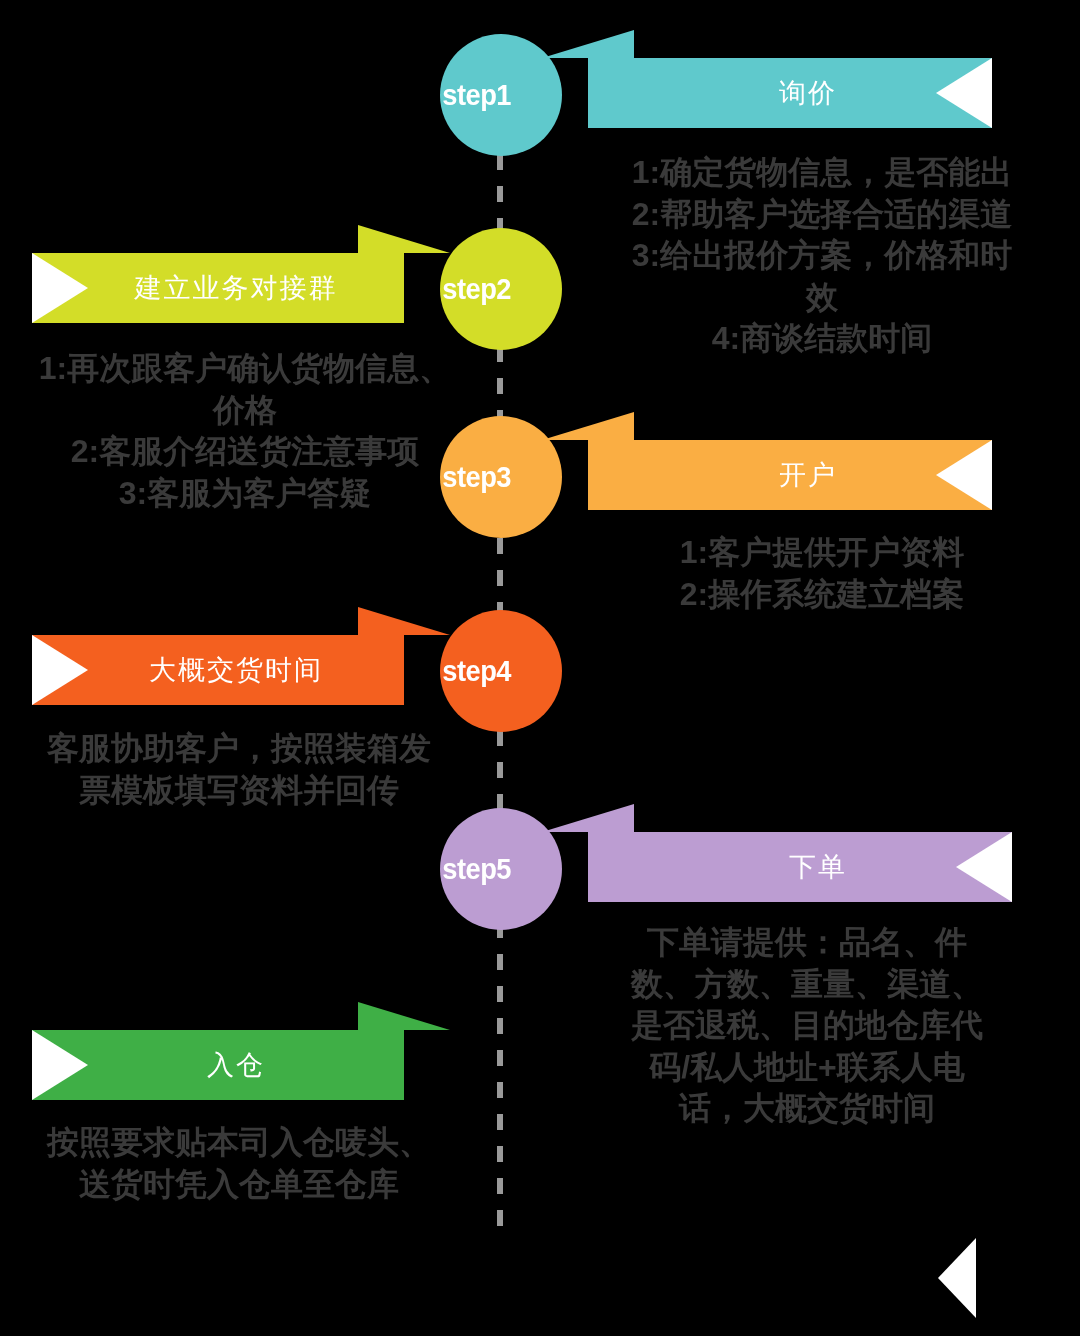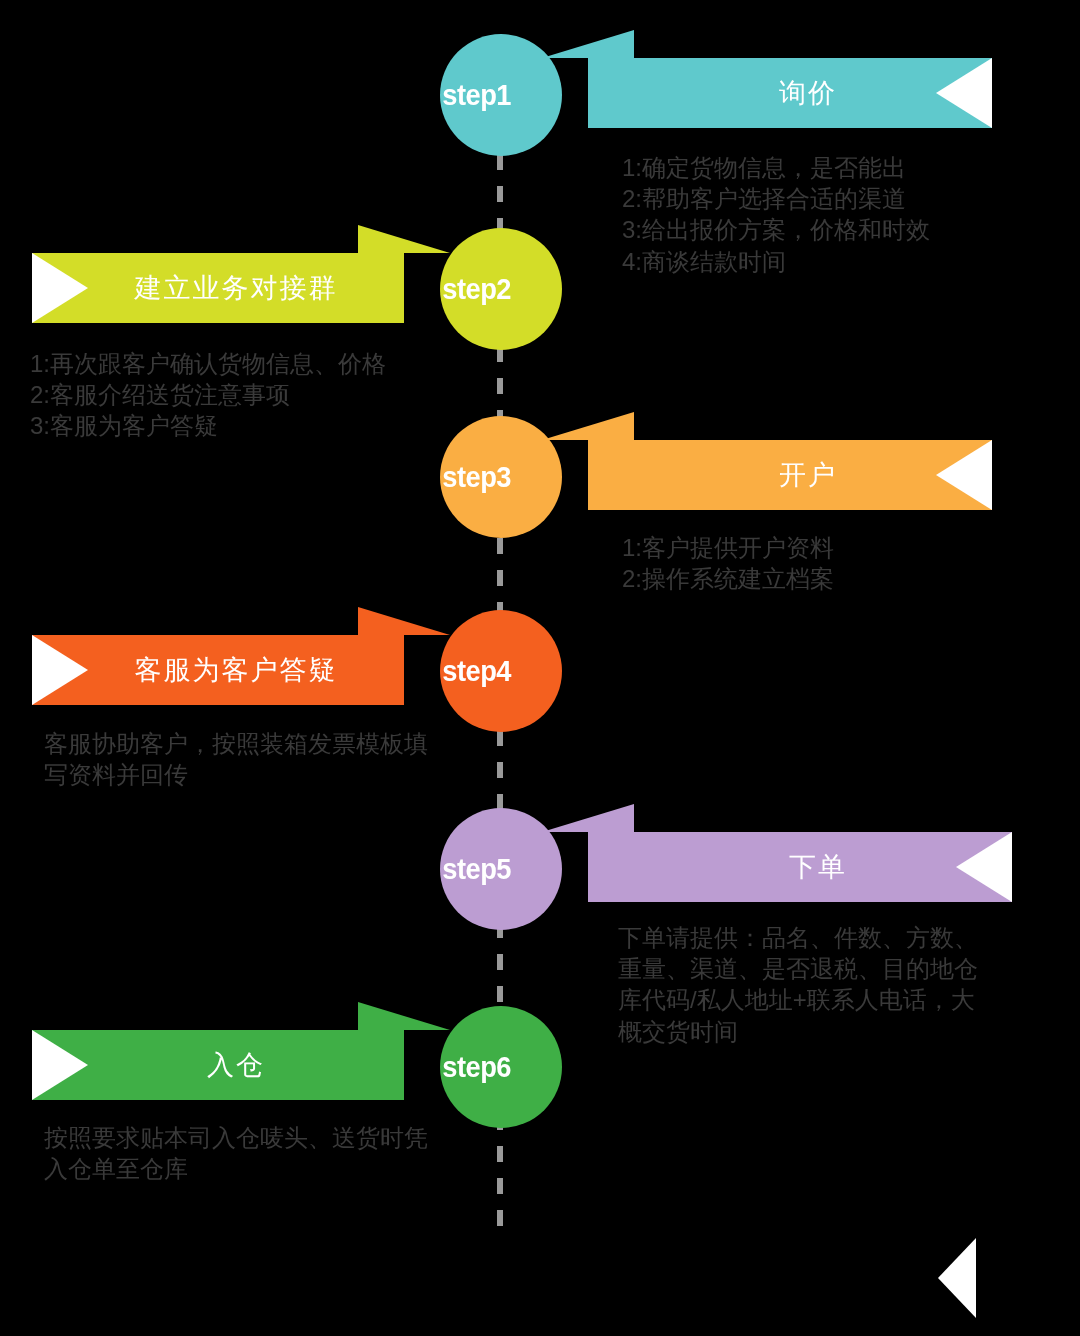--- a/index.html
+++ b/index.html
@@ -115,26 +115,27 @@
     top: -28px;
     width: 92px;
     height: 28px;
     z-index: 0;
   }
 
   
   .desc {
     position: absolute;
     color: #3a3a3a;
-    font-size: 24px;
+    font-size: 32px;
     line-height: 1.30;
-    font-weight: normal;
+    font-weight: bold;
     font-family: "Liberation Sans", "DejaVu Sans", sans-serif;
     white-space: pre-line;
     z-index: 20;
+    text-align: center;
   }
 
   
   .end-arrow {
     position: absolute;
     left: 938px;
     top: 1238px;
     width: 38px;
     height: 80px;
     background: #ffffff;
@@ -185,21 +186,21 @@
   <div class="step-circle" style="left:440px; top:416px; background:#FAAE43;">
     <span class="step-label">step3</span>
   </div>
   <div class="desc" style="left:622px; top:532px; width:400px;">1:客户提供开户资料
 2:操作系统建立档案</div>
 
   <div class="banner left" style="left:32px; top:635px; width:372px;">
     <div class="fold" style="background:#F4601F; clip-path:polygon(0 100%, 100% 100%, 0 0);"></div>
     <div class="band" style="background:#F4601F;"></div>
     <div class="notch"></div>
-    <div class="title">客服为客户答疑</div>
+    <div class="title">大概交货时间</div>
   </div>
   <div class="step-circle" style="left:440px; top:610px; background:#F4601F;">
     <span class="step-label">step4</span>
   </div>
   <div class="desc" style="left:44px; top:728px; width:390px;">客服协助客户，按照装箱发票模板填写资料并回传</div>
 
   <div class="banner right" style="left:588px; top:832px; width:404px;padding-left:20px;">
     <div class="fold" style="background:#BC9DD2; clip-path:polygon(100% 100%, 0 100%, 100% 0);"></div>
     <div class="band" style="background:#BC9DD2;"></div>
     <div class="notch"></div>
@@ -209,20 +210,17 @@
     <span class="step-label">step5</span>
   </div>
   <div class="desc" style="left:618px; top:922px; width:378px;">下单请提供：品名、件数、方数、重量、渠道、是否退税、目的地仓库代码/私人地址+联系人电话，大概交货时间</div>
 
   <div class="banner left" style="left:32px; top:1030px; width:372px;">
     <div class="fold" style="background:#3FAF46; clip-path:polygon(0 100%, 100% 100%, 0 0);"></div>
     <div class="band" style="background:#3FAF46;"></div>
     <div class="notch"></div>
     <div class="title">入仓</div>
   </div>
-  <div class="step-circle" style="left:440px; top:1006px; background:#3FAF46;">
-    <span class="step-label">step6</span>
-  </div>
   <div class="desc" style="left:44px; top:1122px; width:390px;">按照要求贴本司入仓唛头、送货时凭入仓单至仓库</div>
 
   <div class="end-arrow"></div>
 
 </div>
 
 </body></html>

